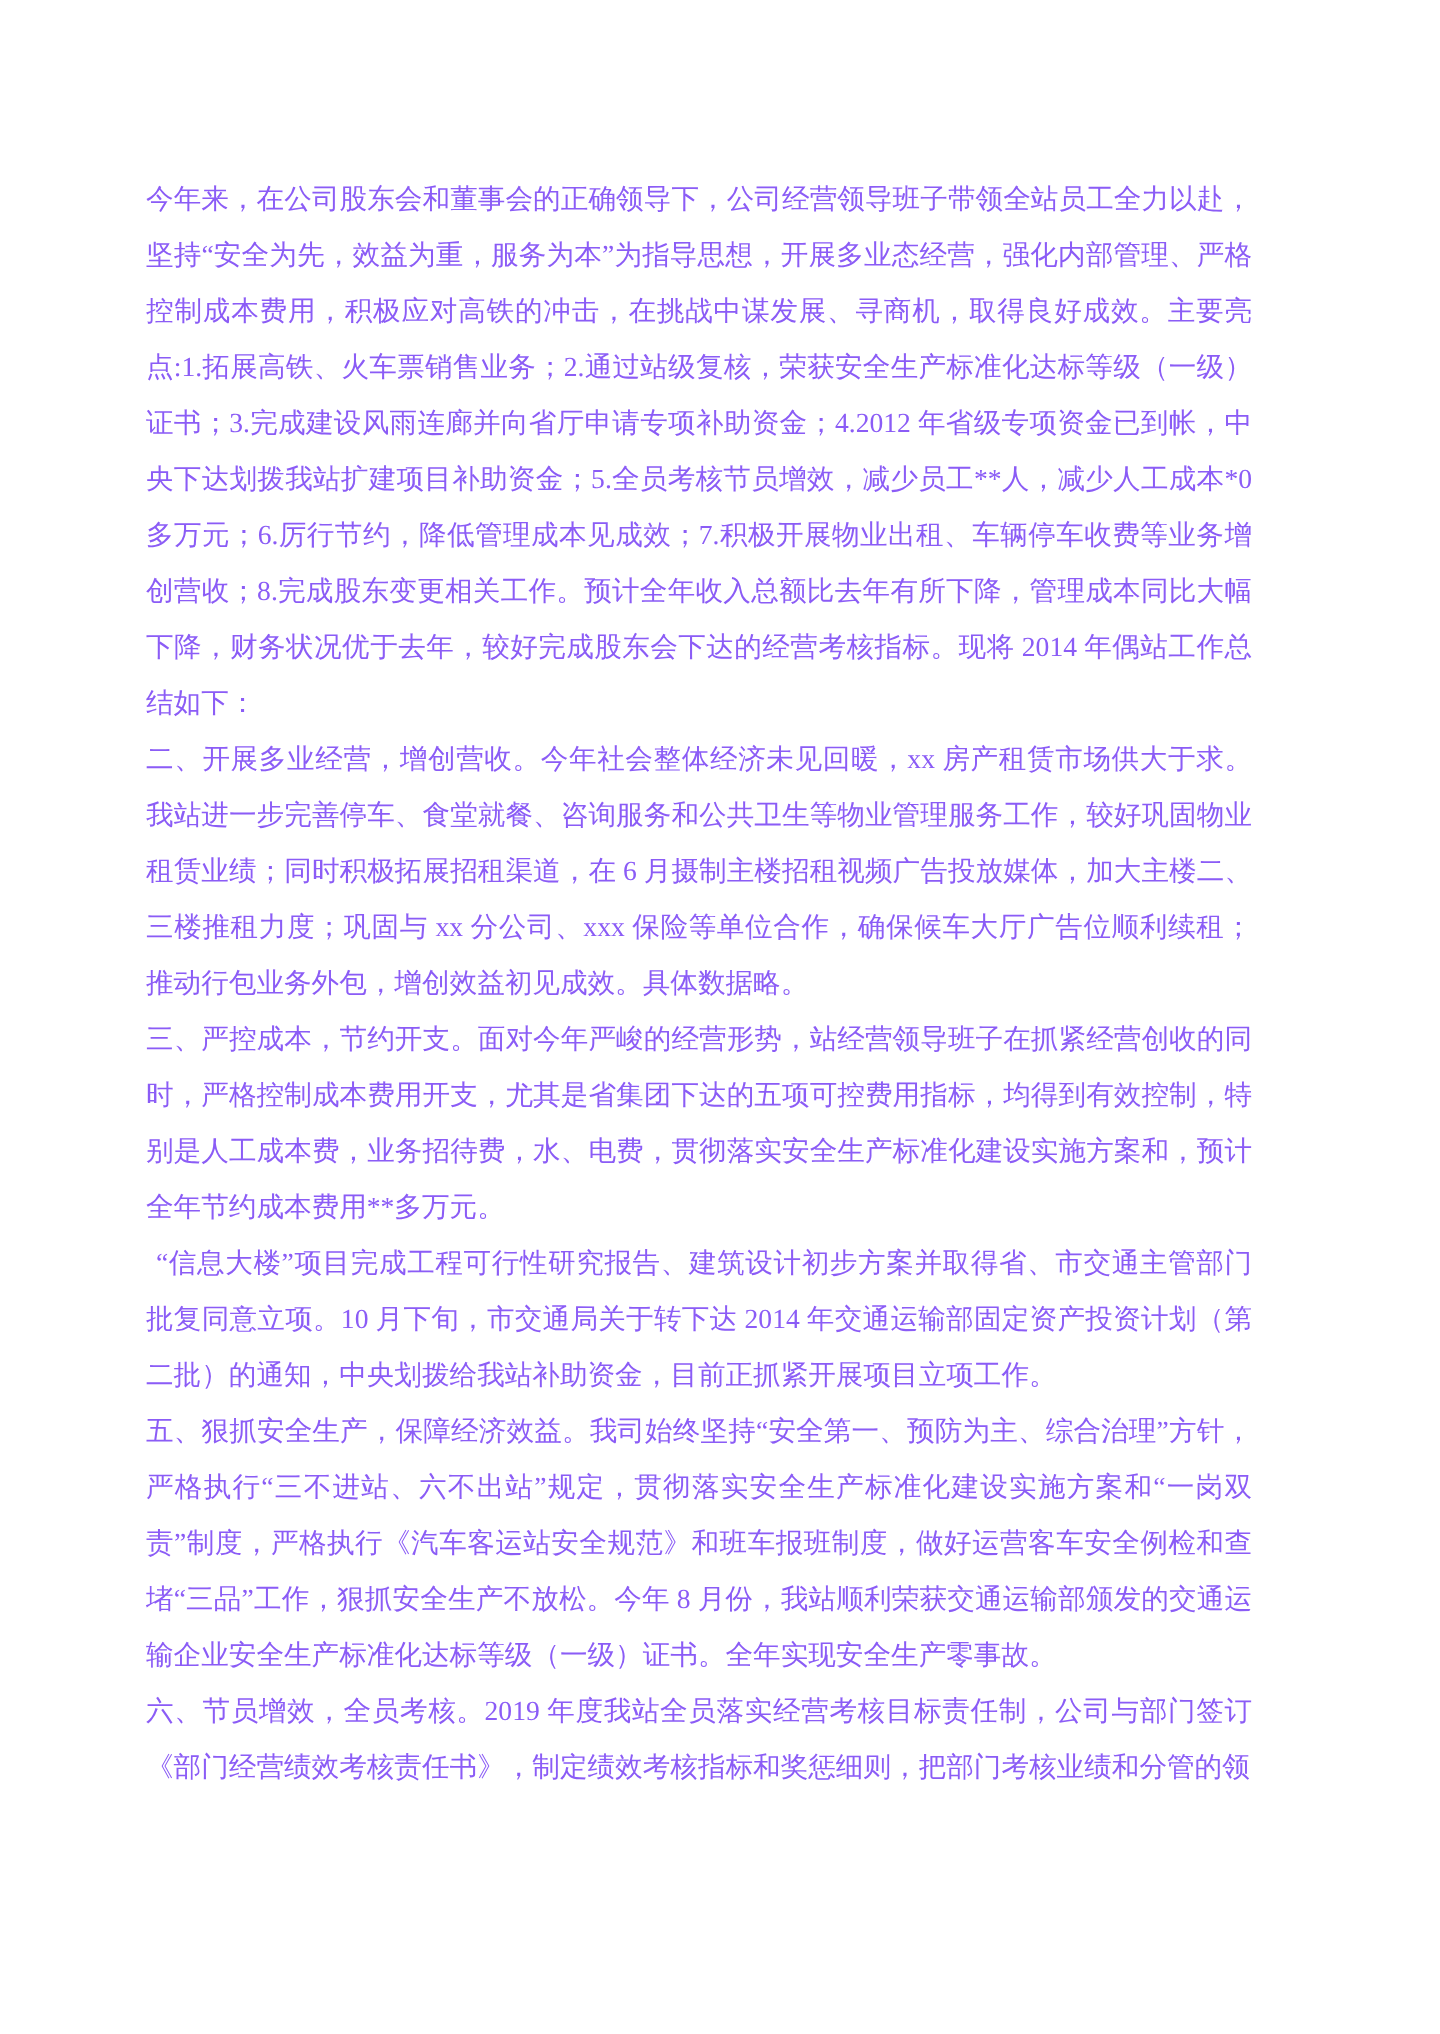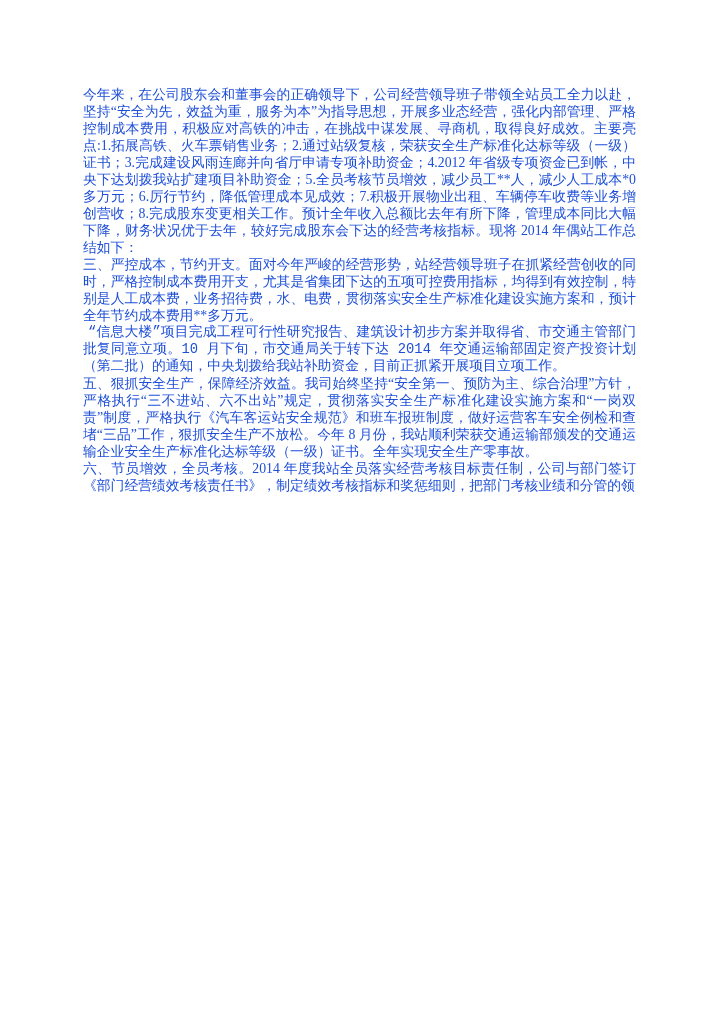--- a/index.html
+++ b/index.html
@@ -9,44 +9,44 @@
   }
   .page {
     position: relative;
     width: 720px;
     height: 1017px;
     background: #ffffff;
     overflow: hidden;
   }
   .doc-content {
     position: absolute;
-    left: 83px;
+    left: 73px;
     top: 86px;
     width: 553px;
     font-family: "Liberation Serif", "DejaVu Serif", serif;
     font-size: 13.8px;
-    line-height: 17px;
-    color: #1d4ed8;
+    line-height: 28px;
+    color: #8b5cf6;
     text-align: justify;
     text-justify: inter-ideograph;
     word-break: break-all;
   }
   .doc-content p {
     margin: 0;
     padding: 0;
   }
   .doc-content p.quote-lead {
     text-indent: 5px;
-    font-family: Liberation Mono, monospace;
   }
 </style>
 </head>
 <body>
 
 <div class="page">
   <div class="doc-content">
     <p>今年来，在公司股东会和董事会的正确领导下，公司经营领导班子带领全站员工全力以赴，坚持“安全为先，效益为重，服务为本”为指导思想，开展多业态经营，强化内部管理、严格控制成本费用，积极应对高铁的冲击，在挑战中谋发展、寻商机，取得良好成效。主要亮点:1.拓展高铁、火车票销售业务；2.通过站级复核，荣获安全生产标准化达标等级（一级）证书；3.完成建设风雨连廊并向省厅申请专项补助资金；4.2012 年省级专项资金已到帐，中央下达划拨我站扩建项目补助资金；5.全员考核节员增效，减少员工**人，减少人工成本*0 多万元；6.厉行节约，降低管理成本见成效；7.积极开展物业出租、车辆停车收费等业务增创营收；8.完成股东变更相关工作。预计全年收入总额比去年有所下降，管理成本同比大幅下降，财务状况优于去年，较好完成股东会下达的经营考核指标。现将 2014 年偶站工作总结如下：</p>
+    <p>二、开展多业经营，增创营收。今年社会整体经济未见回暖，xx 房产租赁市场供大于求。我站进一步完善停车、食堂就餐、咨询服务和公共卫生等物业管理服务工作，较好巩固物业租赁业绩；同时积极拓展招租渠道，在 6 月摄制主楼招租视频广告投放媒体，加大主楼二、三楼推租力度；巩固与 xx 分公司、xxx 保险等单位合作，确保候车大厅广告位顺利续租；推动行包业务外包，增创效益初见成效。具体数据略。</p>
     <p>三、严控成本，节约开支。面对今年严峻的经营形势，站经营领导班子在抓紧经营创收的同时，严格控制成本费用开支，尤其是省集团下达的五项可控费用指标，均得到有效控制，特别是人工成本费，业务招待费，水、电费，贯彻落实安全生产标准化建设实施方案和，预计全年节约成本费用**多万元。</p>
     <p class="quote-lead">“信息大楼”项目完成工程可行性研究报告、建筑设计初步方案并取得省、市交通主管部门批复同意立项。10 月下旬，市交通局关于转下达 2014 年交通运输部固定资产投资计划（第二批）的通知，中央划拨给我站补助资金，目前正抓紧开展项目立项工作。</p>
     <p>五、狠抓安全生产，保障经济效益。我司始终坚持“安全第一、预防为主、综合治理”方针，严格执行“三不进站、六不出站”规定，贯彻落实安全生产标准化建设实施方案和“一岗双责”制度，严格执行《汽车客运站安全规范》和班车报班制度，做好运营客车安全例检和查堵“三品”工作，狠抓安全生产不放松。今年 8 月份，我站顺利荣获交通运输部颁发的交通运输企业安全生产标准化达标等级（一级）证书。全年实现安全生产零事故。</p>
-    <p>六、节员增效，全员考核。2014 年度我站全员落实经营考核目标责任制，公司与部门签订《部门经营绩效考核责任书》，制定绩效考核指标和奖惩细则，把部门考核业绩和分管的领</p>
+    <p>六、节员增效，全员考核。2019 年度我站全员落实经营考核目标责任制，公司与部门签订《部门经营绩效考核责任书》，制定绩效考核指标和奖惩细则，把部门考核业绩和分管的领</p>
   </div>
 </div>
 
 </body></html>

